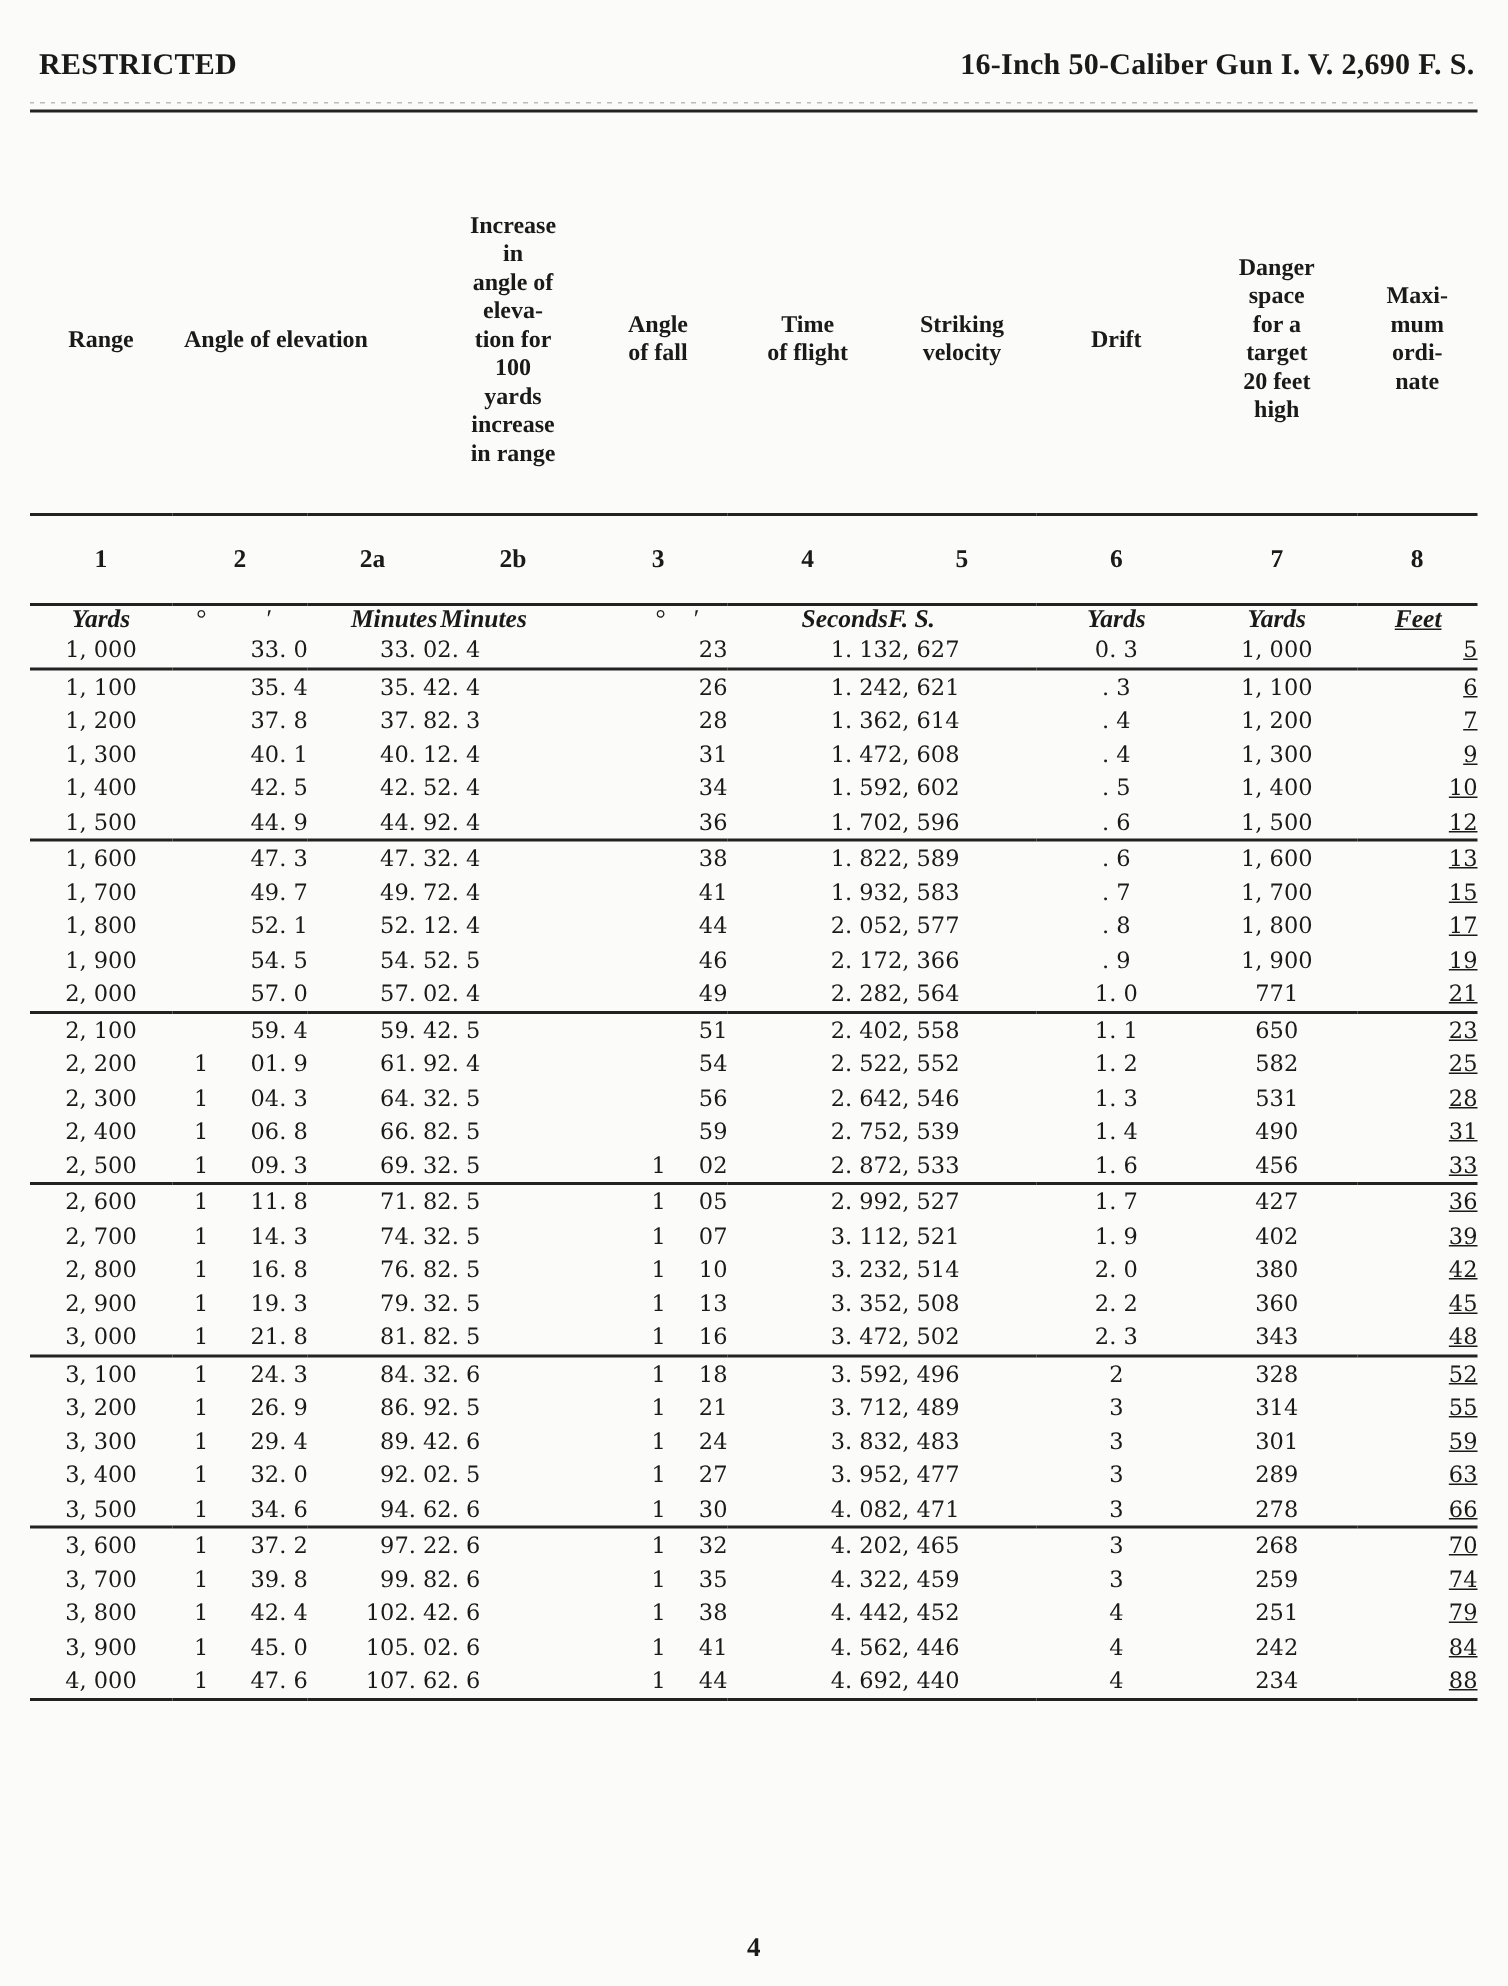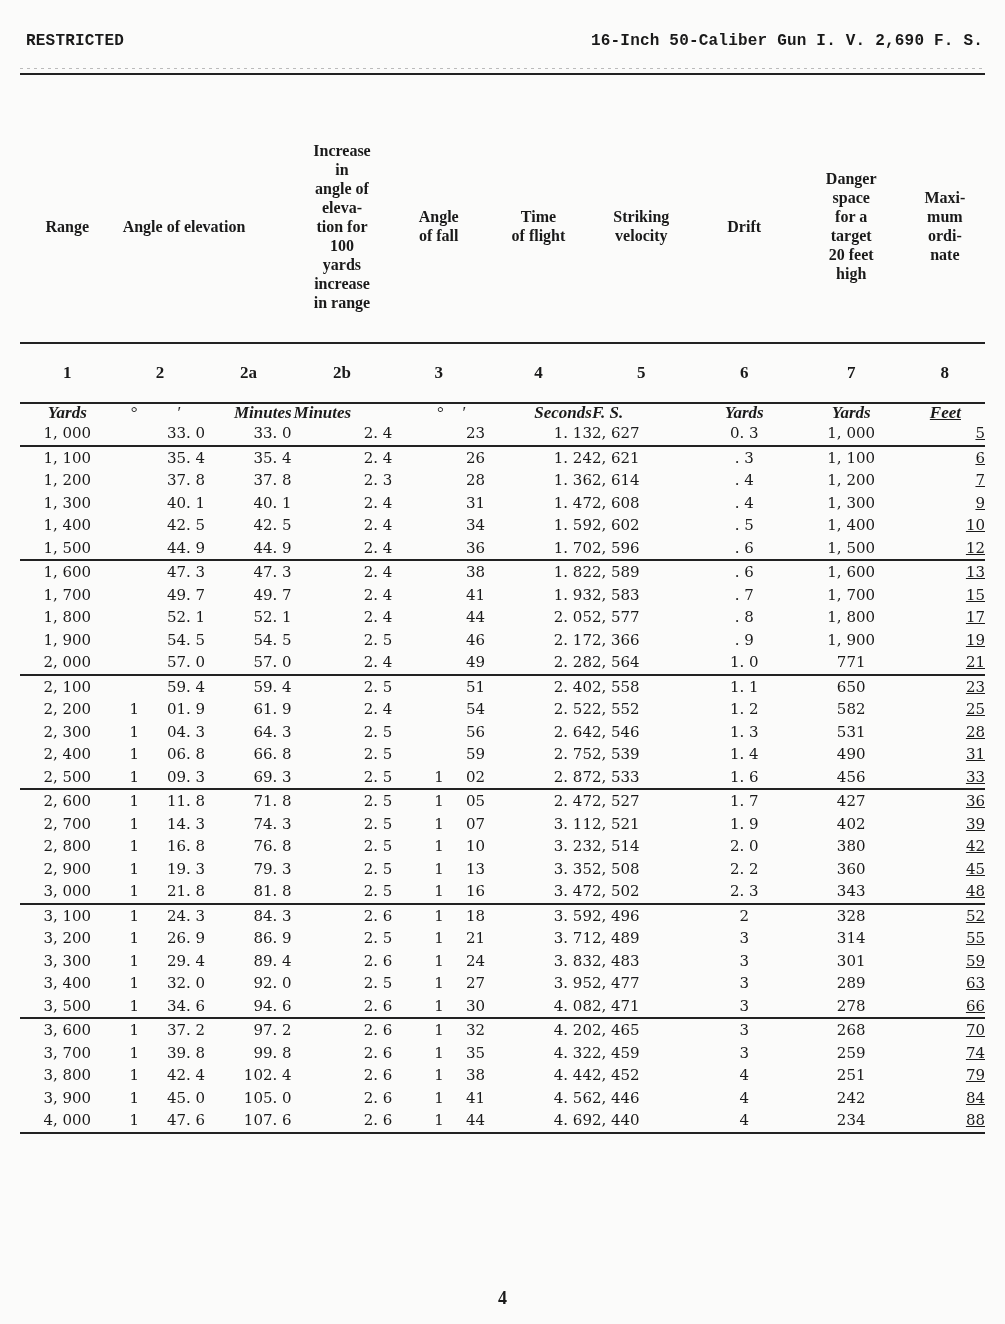--- a/index.html
+++ b/index.html
@@ -7,23 +7,23 @@
       width: 1005px; height: 1324px;
       background: #fbfbfa;
       color: #1a1a1a;
       font-family: "DejaVu Serif", "Liberation Serif", serif;
       position: relative;
       overflow: hidden;
     }
     .page-header {
       position: absolute; left: 26px; right: 22px; top: 30px;
       height: 26px;
-      font-family: Liberation Mono, monospace;
+      font-family: Liberation Serif, serif;
       font-weight: bold;
-      font-size: 16px;
+      font-size: 20px;
       letter-spacing: 0.2px;
     }
     .page-header .left { position: absolute; left: 0; top: 2px; }
     .page-header .right { position: absolute; right: 0; top: 2px; }
     .rule { position: absolute; left: 20px; right: 20px; background: #222; }
     .rule.top { top: 73px; height: 2px; }
     .rule.thin-dotted { top: 68px; height: 1px; background: repeating-linear-gradient(90deg,#bbb 0 3px, transparent 3px 7px); }
 
     table.tbl {
       position: absolute; left: 20px; top: 110px;
@@ -66,21 +66,21 @@
       height: 22.5px;
       white-space: nowrap;
     }
     .group-start td { border-top: 2px solid #222; padding-top: 3px; }
     .last-row td { border-bottom: 2px solid #222; margin-top: 44px; }
 
     .c-range { width: 92px; text-align: center; padding-left: 0; }
     .c-deg { width: 38px; text-align: center; }
     .c-min { width: 50px; text-align: right; }
     .c-2a { width: 80px; text-align: right; padding-right: 4px; }
-    .c-2b { width: 96px; text-align: right; }
+    .c-2b { width: 96px; text-align: left; }
     .c-fdeg { width: 40px; text-align: right; padding-right: 10px; }
     .c-fmin { width: 40px; text-align: right; }
     .c-time { width: 104px; text-align: right; }
     .c-vel { width: 96px; }
     .c-drift { width: 104px; text-align: center; }
     .c-danger { width: 104px; text-align: center; }
     .c-ord { width: 52px; text-align: right; padding-right: 26px; text-decoration: underline; }
 
     .unitrow .c-range { text-align: center; }
     .unitrow .c-deg, .unitrow .c-fdeg { font-style: normal; font-weight: normal; }
@@ -418,21 +418,21 @@
         <td class="c-ord">33</td>
       </tr>
       <tr class="data group-start">
         <td class="c-range">2, 600</td>
         <td class="c-deg">1</td>
         <td class="c-min">11. 8</td>
         <td class="c-2a">71. 8</td>
         <td class="c-2b">2. 5</td>
         <td class="c-fdeg">1</td>
         <td class="c-fmin">05</td>
-        <td class="c-time">2. 47</td>
+        <td class="c-time">2. 99</td>
         <td class="c-vel">2, 527</td>
         <td class="c-drift">1. 7</td>
         <td class="c-danger">427</td>
         <td class="c-ord">36</td>
       </tr>
       <tr class="data">
         <td class="c-range">2, 700</td>
         <td class="c-deg">1</td>
         <td class="c-min">14. 3</td>
         <td class="c-2a">74. 3</td>

